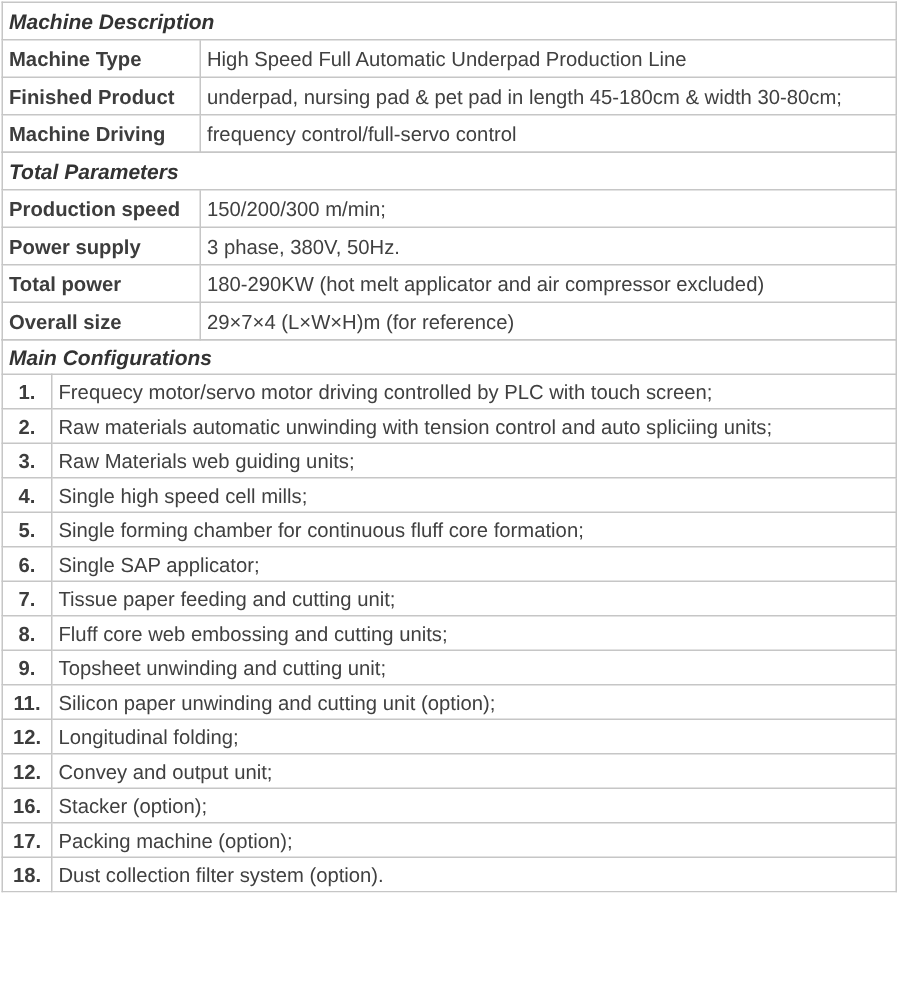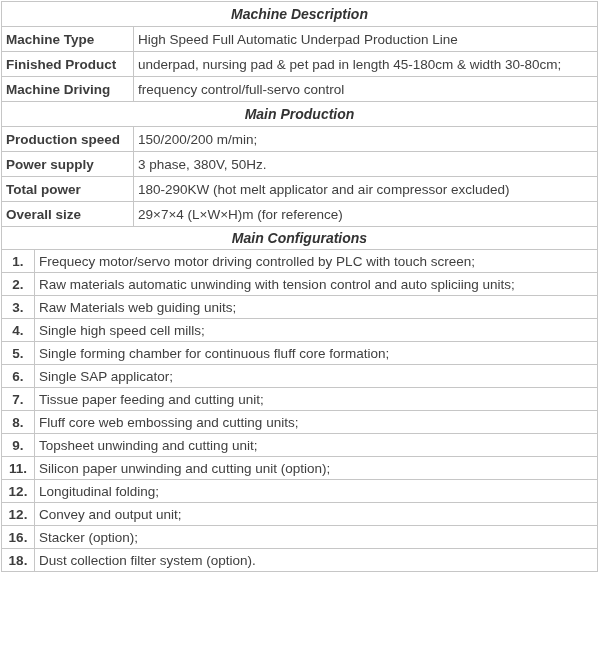--- a/index.html
+++ b/index.html
@@ -26,21 +26,21 @@
     font-size: 13.5px;
     color: #404040;
     padding: 0 4px;
     overflow: hidden;
     white-space: nowrap;
     background: #ffffff;
   }
   .t1 td, .t2 td { height: 24px; }
   .t3 td { height: 22px; }
   td.hdr {
-    text-align: center;
+    text-align: left;
     font-weight: bold;
     font-style: italic;
     color: #333333;
     font-size: 14px;
   }
   td.lbl {
     font-weight: bold;
     color: #3d3d3d;
   }
   td.num {
@@ -81,25 +81,25 @@
   </tbody>
     </table>
 
   <table class="sec t2">
     <colgroup>
         <col class="c-label">
         <col>
       </colgroup>
     <tbody>
         <tr>
-      <td colspan="2" class="hdr">Main Production</td>
+      <td colspan="2" class="hdr">Total Parameters</td>
     </tr>
     <tr>
       <td class="lbl">Production speed</td>
-      <td class="val">150/200/200 m/min;</td>
+      <td class="val">150/200/300 m/min;</td>
     </tr>
     <tr>
       <td class="lbl">Power supply</td>
       <td class="val">3 phase, 380V, 50Hz.</td>
     </tr>
     <tr>
       <td class="lbl">Total power</td>
       <td class="val">180-290KW (hot melt applicator and air compressor excluded)</td>
     </tr>
     <tr>
@@ -164,19 +164,23 @@
     </tr>
     <tr>
       <td class="num">12.</td>
       <td class="val">Convey and output unit;</td>
     </tr>
     <tr>
       <td class="num">16.</td>
       <td class="val">Stacker (option);</td>
     </tr>
     <tr>
+      <td class="num">17.</td>
+      <td class="val">Packing machine (option);</td>
+    </tr>
+    <tr>
       <td class="num">18.</td>
       <td class="val">Dust collection filter system (option).</td>
     </tr>
   </tbody>
     </table>
 
 </div>
 
 </body></html>

